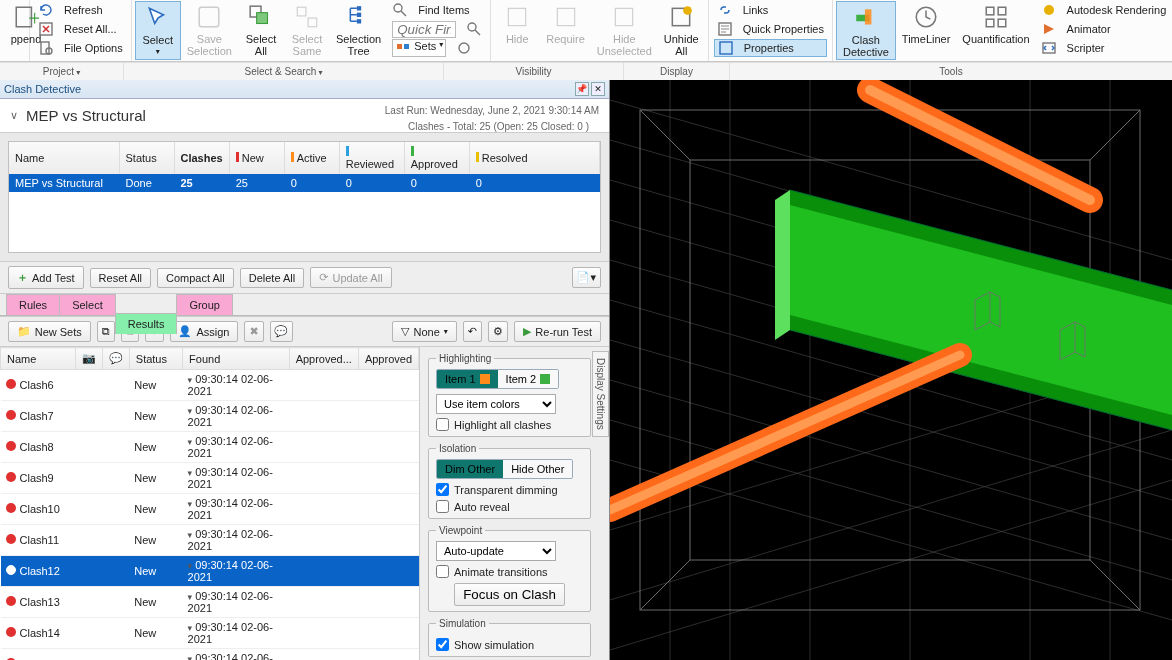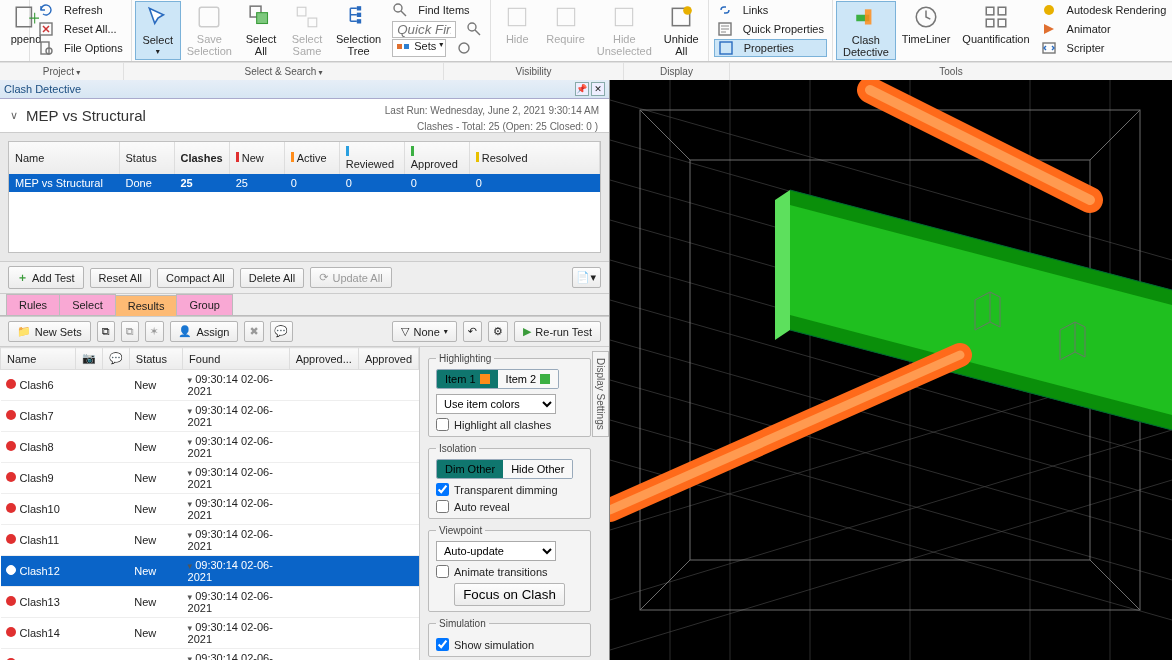--- a/index.html
+++ b/index.html
@@ -24,39 +24,39 @@
 .cd-panel{width:610px;background:#e9e9e9;display:flex;flex-direction:column;border-right:1px solid #888}
 .cd-title{background:linear-gradient(#e6eef7,#d7e6f3);display:flex;align-items:center;justify-content:space-between;padding:2px 4px;border-bottom:1px solid #aac}
 .cd-title span{color:#1a4d80;font-weight:500}
 .cd-winbtns{display:flex;gap:2px}
 .cd-winbtn{width:14px;height:14px;border:1px solid #8aa;background:#eef;text-align:center;line-height:12px;font-size:9px}
 
 .test-header{background:#fff;padding:8px 10px;border-bottom:1px solid #ccc;position:relative}
 .test-header h2{margin:0;font-size:15px;font-weight:400;color:#333;display:flex;align-items:center;gap:8px}
 .chev{color:#666;font-size:11px}
 .test-header .last-run{position:absolute;right:10px;top:6px;color:#666;font-size:10px}
-.test-header .clash-sum{position:absolute;right:11px;top:22px;color:#666;font-size:10px}
+.test-header .clash-sum{position:absolute;right:20px;top:22px;color:#666;font-size:10px}
 
 .test-table{margin:8px;border:1px solid #c0c0c0;background:#fff}
 .test-table table{width:100%;border-collapse:collapse;font-size:11px}
 .test-table th{background:linear-gradient(#fafafa,#ececec);text-align:left;padding:4px 6px;border-right:1px solid #ddd;font-weight:400}
 .test-table th.bold{font-weight:700}
 .test-table td{padding:3px 6px;border-right:1px solid transparent;color:#fff;background:#0a64c8}
 .tick{display:inline-block;width:3px;height:10px;margin-right:3px}
 .t-new{background:#e03030}.t-active{background:#ff8c1a}.t-rev{background:#2aa0e0}.t-app{background:#3cb043}.t-res{background:#e8c000}
 .test-blank{height:60px;background:#fff}
 
 .tool-row{display:flex;align-items:center;gap:6px;padding:4px 8px;border-top:1px solid #ccc;border-bottom:1px solid #ccc;background:#eee}
 .btn{background:linear-gradient(#fdfdfd,#ececec);border:1px solid #b5b5b5;padding:3px 8px;border-radius:2px;display:flex;align-items:center;gap:4px;white-space:nowrap}
 .btn.disabled{color:#999}
 .btn.icon-only{padding:3px 4px}
 .spacer{flex:1}
 .tabs{display:flex;background:#eee;padding:0 6px}
 .tab{padding:4px 12px;border:1px solid #bbb;border-bottom:none;background:#f9a8d4;margin-right:-1px}
-.tab.active{background:#fdba74;position:relative;top:1px}
+.tab.active{background:#86efac;position:relative;top:19px}
 .tabstrip-underline{height:1px;background:#bbb}
 
 .results-area{display:flex;flex:1;overflow:hidden;background:#eee}
 .results-left{width:420px;display:flex;flex-direction:column;border-right:1px solid #ccc;background:#fff}
 
 .clash-grid{flex:1;overflow:auto}
 .clash-grid table{width:100%;border-collapse:collapse;font-size:11px}
 .clash-grid th{background:linear-gradient(#fafafa,#ececec);text-align:left;padding:4px 6px;border:1px solid #ddd;font-weight:400;position:sticky;top:0}
 .clash-grid td{padding:3px 5px;border-bottom:1px solid #eee}
 .clash-grid tr.sel td{background:#0a64c8;color:#fff}

